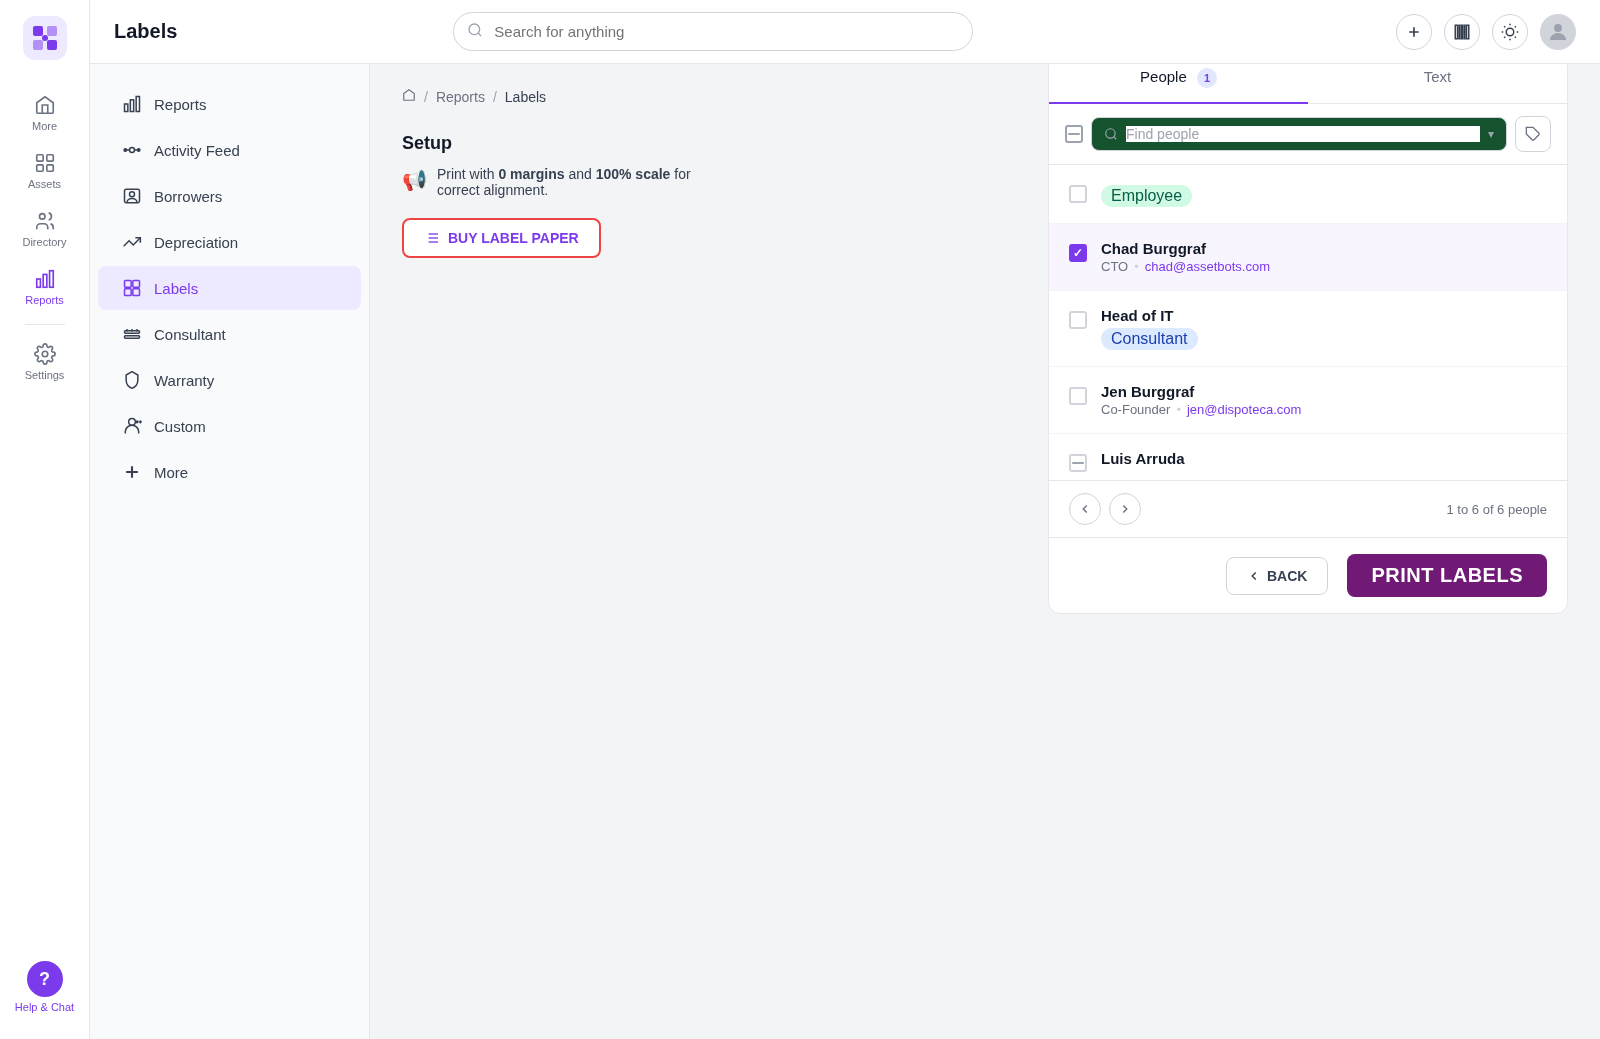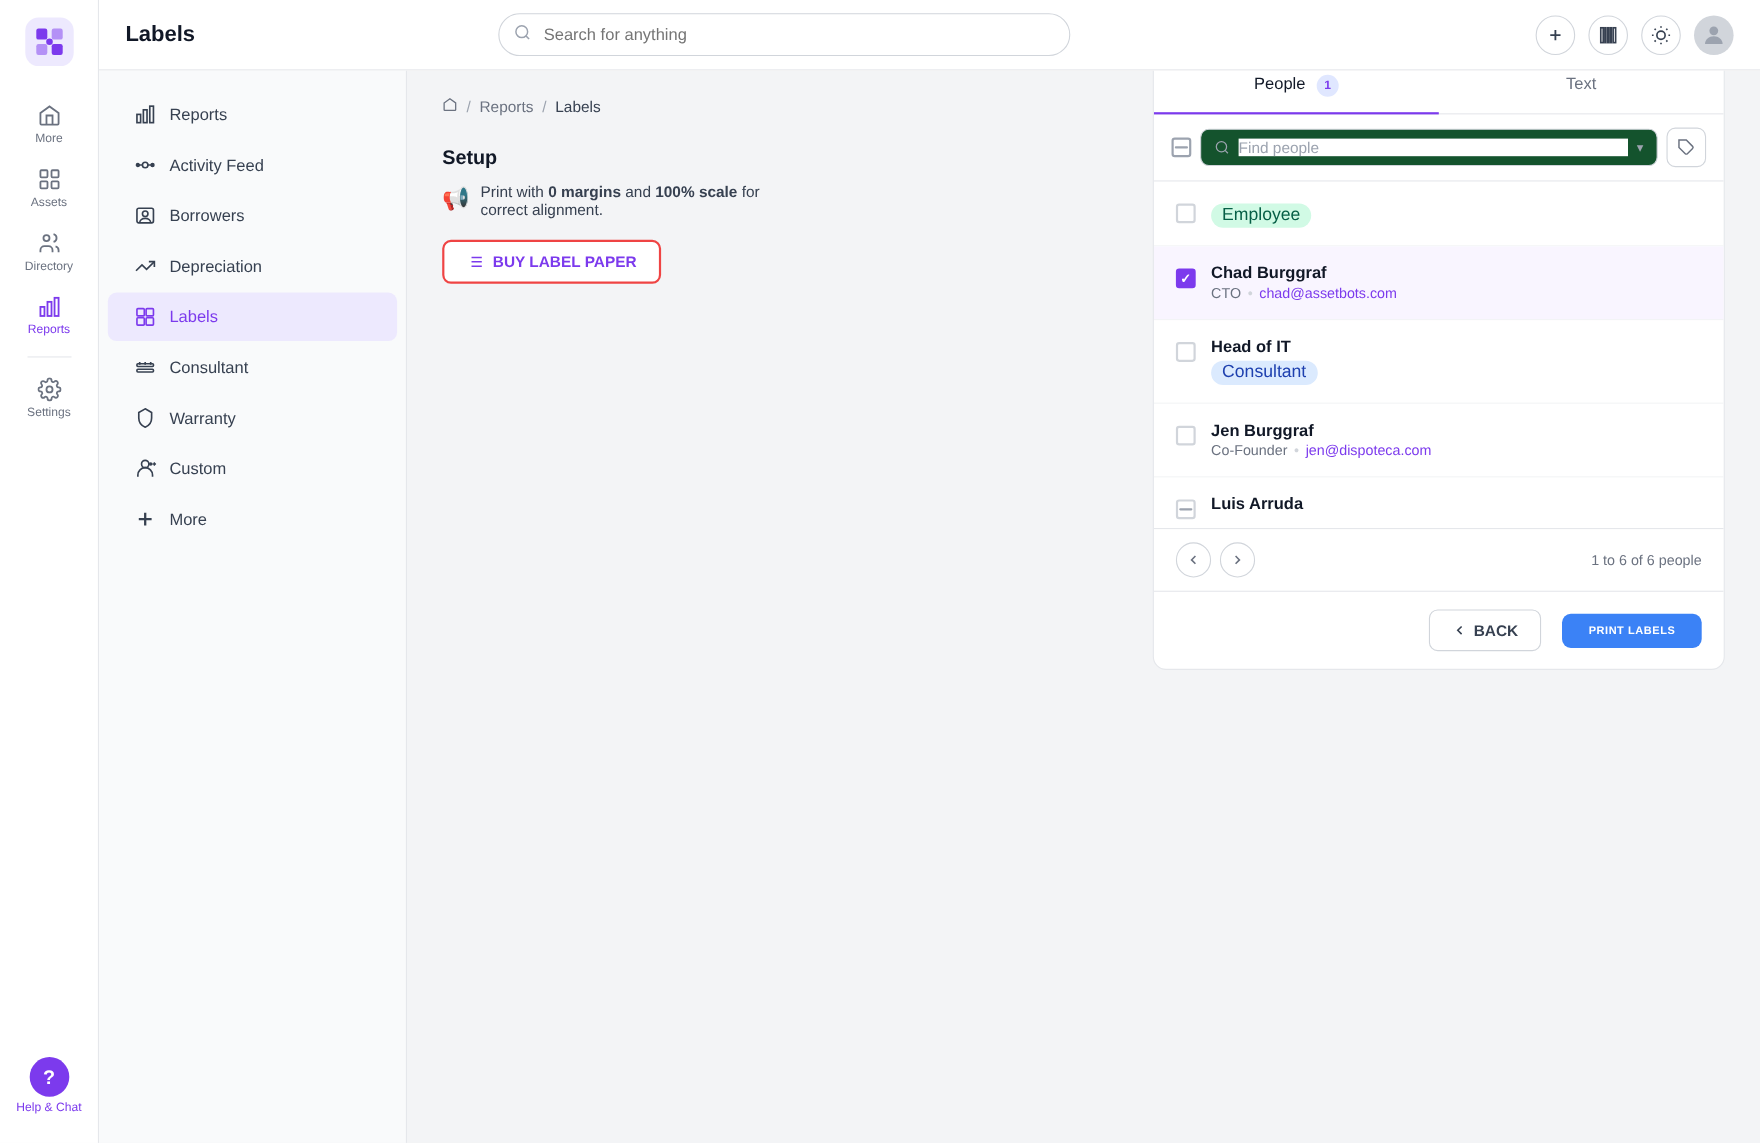--- a/index.html
+++ b/index.html
@@ -311,23 +311,23 @@
       color: #374151;
       font-size: 14px;
       font-weight: 600;
       cursor: pointer;
     }
     .print-btn {
       display: inline-flex; align-items: center; gap: 6px;
       padding: 10px 24px;
       border: none;
       border-radius: 8px;
-      background: #3b82f6;
+      background: #701a75;
       color: #fff;
-      font-size: 10px;
+      font-size: 20px;
       font-weight: 700;
       cursor: pointer;
       letter-spacing: 0.5px;
       justify-content: center;
     }
 
     .minus-rect {
       width: 12px; height: 2px; background: #9ca3af; border-radius: 1px;
     }
     .checkmark { color: white; font-size: 12px; font-weight: bold; }

